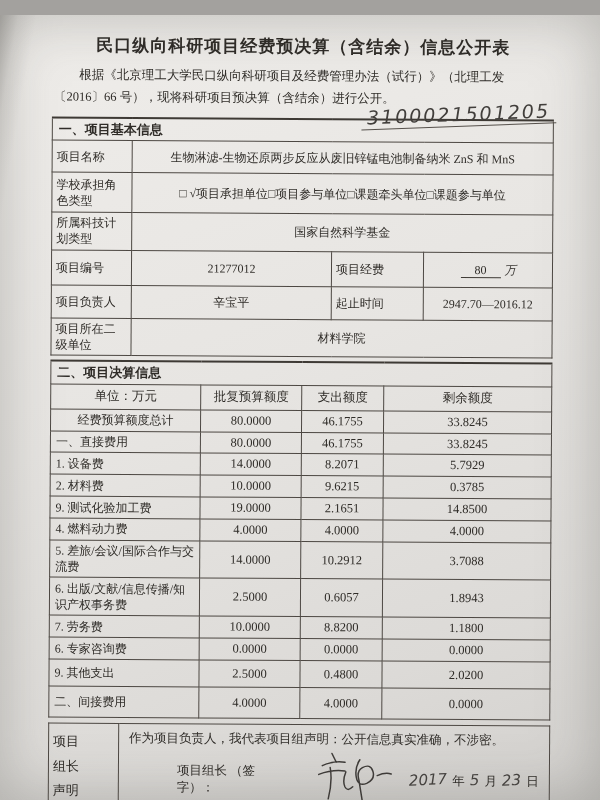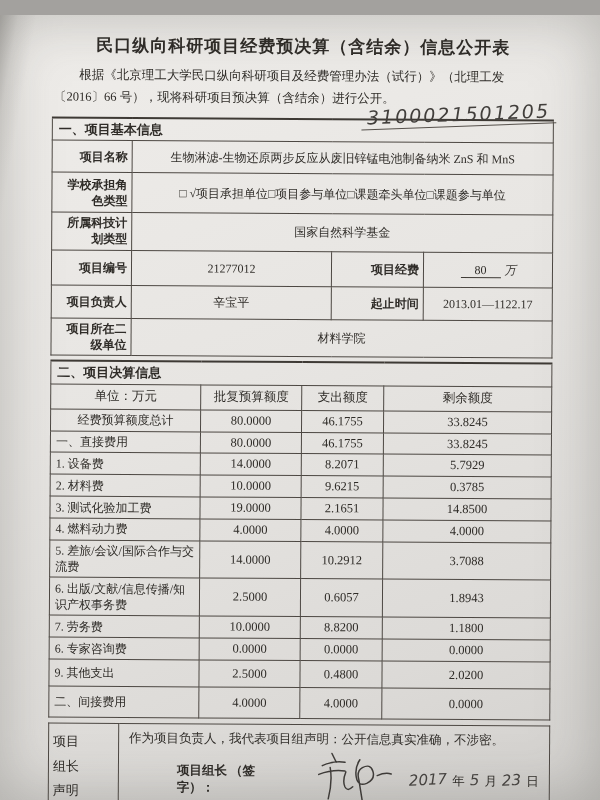--- a/index.html
+++ b/index.html
@@ -39,21 +39,21 @@
     height: 22px; padding-left: 6px;
   }
   .sec1-wrap { position: relative; }
   .hand-code {
     position: absolute; top: -16px; right: -2px; z-index: 2;
     font-family: "DejaVu Sans", sans-serif; font-style: italic;
     font-size: 19px; letter-spacing: 2px; color: #413e3b;
     transform: rotate(-2.5deg); border-bottom: 1px solid #55504b;
     padding: 0 6px 1px 6px; background: transparent;
   }
-  .lbl { text-align: right; font-weight: bold; }
+  .lbl { text-align: left; }
   .val-c { text-align: center; }
   .t1 .r-name td { height: 32px; }
   .t1 .r-role td { height: 40px; }
   .t1 .r-plan td { height: 37px; }
   .t1 .r-no td { height: 35px; }
   .t1 .r-leader td { height: 33px; }
   .t1 .r-dept td { height: 33px; }
   .underlined-val { border-bottom: 1px solid #3e3a35; padding: 0 14px; }
   .hw {
     font-family: "DejaVu Sans", sans-serif; font-style: italic;
@@ -74,21 +74,21 @@
   .t3 td { font-size: 12.5px; }
   .t3 .decl-lbl {
     width: 70px; text-align: left; line-height: 1.9; font-size: 13px;
   }
   .t3 .decl-lbl span { display: block; }
   .decl-cell { padding: 6px 8px 4px 10px; height: 78px; vertical-align: top; }
   .decl-statement { margin-bottom: 2px; }
   .sign-line {
     display: flex; align-items: center; margin-top: 4px;
   }
-  .sign-label { margin-left: 48px; font-weight: bold; }
+  .sign-label { margin-left: 48px; }
   .signature-box { margin-left: 22px; margin-top: -2px; }
   .date-block { margin-left: auto; margin-right: 2px; white-space: nowrap; }
   .date-block .hw { font-size: 15px; margin: 0 2px; }
   .footnote { font-size: 12px; padding: 7px 0 0 2px; letter-spacing: 0.5px; }
 </style>
 </head>
 <body>
 
 <div class="photo">
   <div class="paper-content">
@@ -127,21 +127,21 @@
           <td class="lbl">项目经费</td>
           <td class="val-c">
             <span class="underlined-val">80</span>
             <span class="hw">万</span>
           </td>
         </tr>
         <tr class="r-leader">
           <td class="lbl">项目负责人</td>
           <td class="val-c">辛宝平</td>
           <td class="lbl">起止时间</td>
-          <td class="val-c">2013.01—1122.17</td>
+          <td class="val-c">2947.70—2016.12</td>
         </tr>
         <tr class="r-dept">
           <td class="lbl">项目所在二级单位</td>
           <td colspan="3" class="val-c">材料学院</td>
         </tr>
       </tbody>
         </table>
     </div>
 
     <table class="t2">
@@ -179,21 +179,21 @@
         <td class="num">8.2071</td>
         <td class="num">5.7929</td>
       </tr>
       <tr class="h20">
         <td class="rowlbl">2. 材料费</td>
         <td class="num">10.0000</td>
         <td class="num">9.6215</td>
         <td class="num">0.3785</td>
       </tr>
       <tr class="h20">
-        <td class="rowlbl">3. 测试化验加工费</td>
+        <td class="rowlbl">9. 测试化验加工费</td>
         <td class="num">19.0000</td>
         <td class="num">2.1651</td>
         <td class="num">14.8500</td>
       </tr>
       <tr class="h20">
         <td class="rowlbl">4. 燃料动力费</td>
         <td class="num">4.0000</td>
         <td class="num">4.0000</td>
         <td class="num">4.0000</td>
       </tr>

